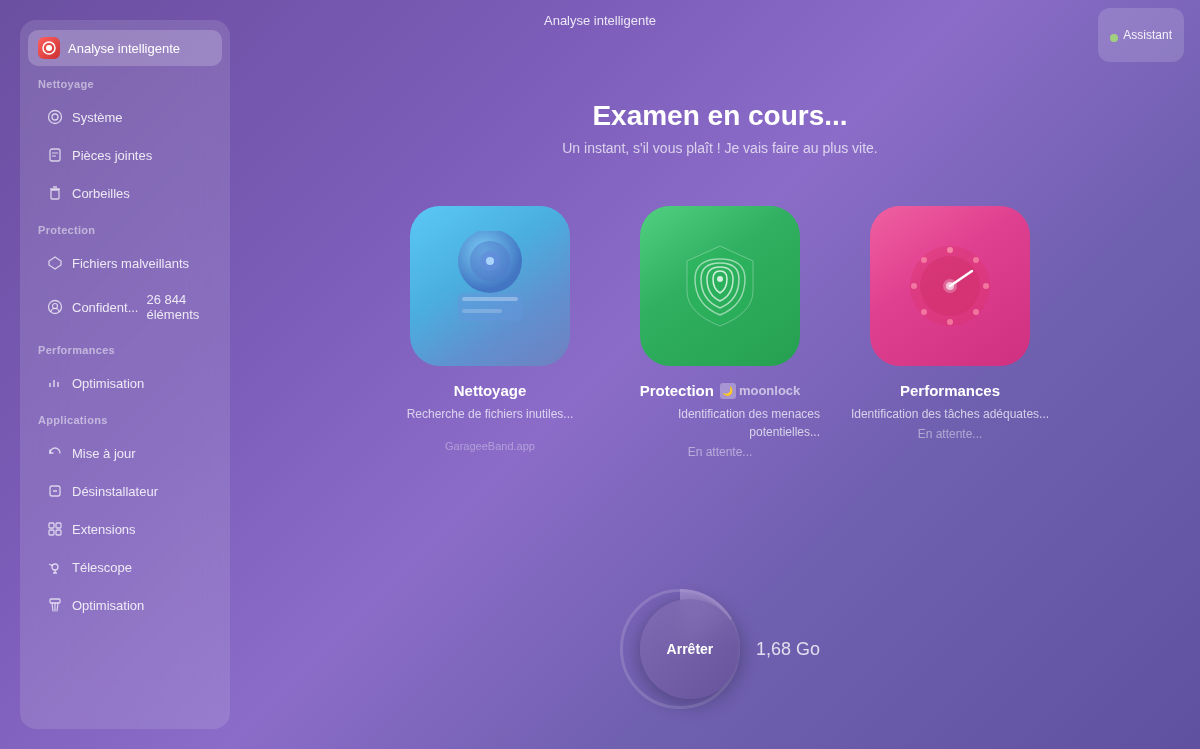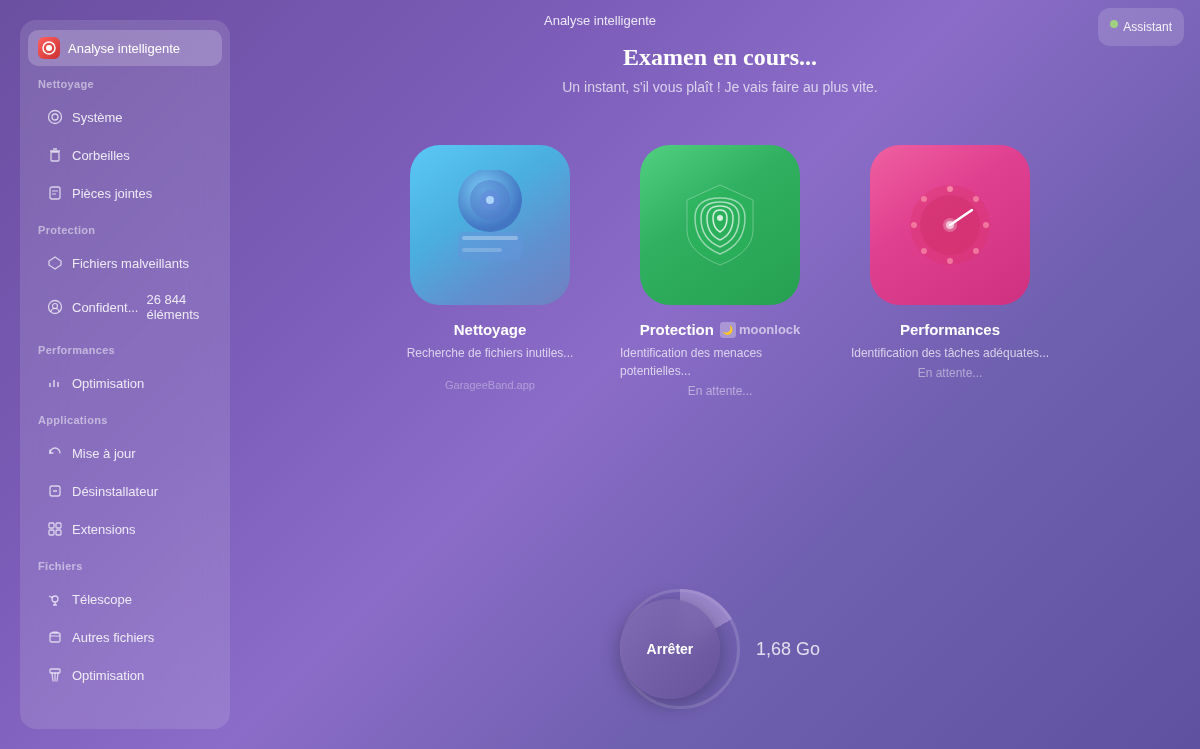--- a/index.html
+++ b/index.html
@@ -28,24 +28,24 @@
     }
     .assistant-btn {
       position: absolute;
       right: 16px;
       top: 8px;
       background: rgba(255,255,255,0.15);
       border: none;
       border-radius: 12px;
       color: rgba(255,255,255,0.9);
       font-size: 12px;
-      padding: 12px 12px;
+      padding: 20px 12px;
       cursor: pointer;
       display: flex;
-      align-items: flex-start;
+      align-items: flex-end;
       gap: 5px;
     }
     .assistant-dot {
       width: 8px; height: 8px;
       border-radius: 50%;
       background: #a0d080;
       display: inline-block;
     }
 
     
@@ -120,26 +120,25 @@
     
     .main-content {
       position: absolute;
       top: 0; left: 240px; right: 0; bottom: 0;
       display: flex;
       flex-direction: column;
       align-items: center;
     }
 
     .scan-title {
-      margin-top: 44px;
+      margin-top: 100px;
       color: white;
-      font-size: 24px;
+      font-size: 28px;
       font-weight: 700;
       text-align: center;
-      font-family: Liberation Serif, serif;
     }
     .scan-subtitle {
       color: rgba(255,255,255,0.7);
       font-size: 14px;
       margin-top: 8px;
       text-align: left;
     }
 
     
     .cards-row {
@@ -178,21 +177,21 @@
       font-size: 15px;
       font-weight: 600;
       margin-bottom: 6px;
       display: flex;
       align-items: center;
       gap: 6px;
     }
     .card-desc {
       color: rgba(255,255,255,0.7);
       font-size: 12px;
-      text-align: left;
+      text-align: right;
       line-height: 1.5;
     }
     .card-status {
       color: rgba(255,255,255,0.45);
       font-size: 12px;
       margin-top: 4px;
     }
     .card-app {
       color: rgba(255,255,255,0.35);
       font-size: 11px;
@@ -228,21 +227,21 @@
       display: flex;
       align-items: center;
       gap: 16px;
     }
     .stop-btn-container {
       position: relative;
       width: 120px;
       height: 120px;
       display: flex;
       align-items: center;
-      justify-content: flex-start;
+      justify-content: flex-end;
     }
     .stop-btn-ring {
       position: absolute;
       width: 120px; height: 120px;
       border-radius: 50%;
       border: 3px solid rgba(255,255,255,0.15);
     }
     .stop-btn-progress {
       position: absolute;
       width: 120px; height: 120px;
@@ -316,36 +315,36 @@
       <svg width="16" height="16" viewBox="0 0 16 16" fill="none">
           <circle cx="8" cy="8" r="6.5" stroke="rgba(255,255,255,0.7)" stroke-width="1.3"></circle>
           <circle cx="8" cy="8" r="3" stroke="rgba(255,255,255,0.7)" stroke-width="1.3"></circle>
         </svg>
     </div>
     <span>Système</span>
   </div>
   <div class="sidebar-item">
     <div class="item-icon-svg">
       <svg width="16" height="16" viewBox="0 0 16 16" fill="none">
+          <rect x="3" y="2" width="10" height="12" rx="2" stroke="rgba(255,255,255,0.7)" stroke-width="1.3"></rect>
+          <line x1="5" y1="6" x2="11" y2="6" stroke="rgba(255,255,255,0.7)" stroke-width="1.2"></line>
+          <line x1="5" y1="9" x2="9" y2="9" stroke="rgba(255,255,255,0.7)" stroke-width="1.2"></line>
+        </svg>
+    </div>
+    <span>Pièces jointes</span>
+  </div>
+  <div class="sidebar-item">
+    <div class="item-icon-svg">
+      <svg width="16" height="16" viewBox="0 0 16 16" fill="none">
           <rect x="4" y="5" width="8" height="9" rx="1" stroke="rgba(255,255,255,0.7)" stroke-width="1.3"></rect>
           <line x1="3" y1="4" x2="13" y2="4" stroke="rgba(255,255,255,0.7)" stroke-width="1.3"></line>
           <line x1="6" y1="2" x2="10" y2="2" stroke="rgba(255,255,255,0.7)" stroke-width="1.3"></line>
         </svg>
     </div>
     <span>Corbeilles</span>
-  </div>
-  <div class="sidebar-item">
-    <div class="item-icon-svg">
-      <svg width="16" height="16" viewBox="0 0 16 16" fill="none">
-          <rect x="3" y="2" width="10" height="12" rx="2" stroke="rgba(255,255,255,0.7)" stroke-width="1.3"></rect>
-          <line x1="5" y1="6" x2="11" y2="6" stroke="rgba(255,255,255,0.7)" stroke-width="1.2"></line>
-          <line x1="5" y1="9" x2="9" y2="9" stroke="rgba(255,255,255,0.7)" stroke-width="1.2"></line>
-        </svg>
-    </div>
-    <span>Pièces jointes</span>
   </div>
 
   <div class="section-label">Protection</div>
   <div class="sidebar-item">
     <div class="item-icon-svg">
       <svg width="16" height="16" viewBox="0 0 16 16" fill="none">
           <path d="M8 2L14 6V10L8 14L2 10V6L8 2Z" stroke="rgba(255,255,255,0.7)" stroke-width="1.3"></path>
         </svg>
     </div>
     <span>Fichiers malveillants</span>
@@ -398,41 +397,30 @@
       <svg width="16" height="16" viewBox="0 0 16 16" fill="none">
           <rect x="2" y="2" width="5" height="5" rx="1" stroke="rgba(255,255,255,0.7)" stroke-width="1.3"></rect>
           <rect x="9" y="2" width="5" height="5" rx="1" stroke="rgba(255,255,255,0.7)" stroke-width="1.3"></rect>
           <rect x="2" y="9" width="5" height="5" rx="1" stroke="rgba(255,255,255,0.7)" stroke-width="1.3"></rect>
           <rect x="9" y="9" width="5" height="5" rx="1" stroke="rgba(255,255,255,0.7)" stroke-width="1.3"></rect>
         </svg>
     </div>
     <span>Extensions</span>
   </div>
 
-  <div class="section-label">Fichiers</div>
   <div class="sidebar-item">
     <div class="item-icon-svg">
       <svg width="16" height="16" viewBox="0 0 16 16" fill="none">
           <circle cx="8" cy="8" r="3" stroke="rgba(255,255,255,0.7)" stroke-width="1.3"></circle>
           <line x1="8" y1="11" x2="8" y2="14" stroke="rgba(255,255,255,0.7)" stroke-width="1.3"></line>
           <line x1="6" y1="14" x2="10" y2="14" stroke="rgba(255,255,255,0.7)" stroke-width="1.3"></line>
           <line x1="2" y1="5" x2="6" y2="7" stroke="rgba(255,255,255,0.7)" stroke-width="1.3"></line>
         </svg>
     </div>
     <span>Télescope</span>
-  </div>
-  <div class="sidebar-item">
-    <div class="item-icon-svg">
-      <svg width="16" height="16" viewBox="0 0 16 16" fill="none">
-          <rect x="3" y="4" width="10" height="9" rx="1.5" stroke="rgba(255,255,255,0.7)" stroke-width="1.3"></rect>
-          <path d="M3 7h10" stroke="rgba(255,255,255,0.7)" stroke-width="1"></path>
-          <path d="M6 4V3h4v1" stroke="rgba(255,255,255,0.7)" stroke-width="1.1"></path>
-        </svg>
-    </div>
-    <span>Autres fichiers</span>
   </div>
   <div class="sidebar-item">
     <div class="item-icon-svg">
       <svg width="16" height="16" viewBox="0 0 16 16" fill="none">
           <rect x="3" y="2" width="10" height="4" rx="1" stroke="rgba(255,255,255,0.7)" stroke-width="1.3"></rect>
           <path d="M5 6l1 8M8 6v8M11 6l-1 8" stroke="rgba(255,255,255,0.7)" stroke-width="1.2" stroke-linecap="round"></path>
         </svg>
     </div>
     <span>Optimisation</span>
   </div>

